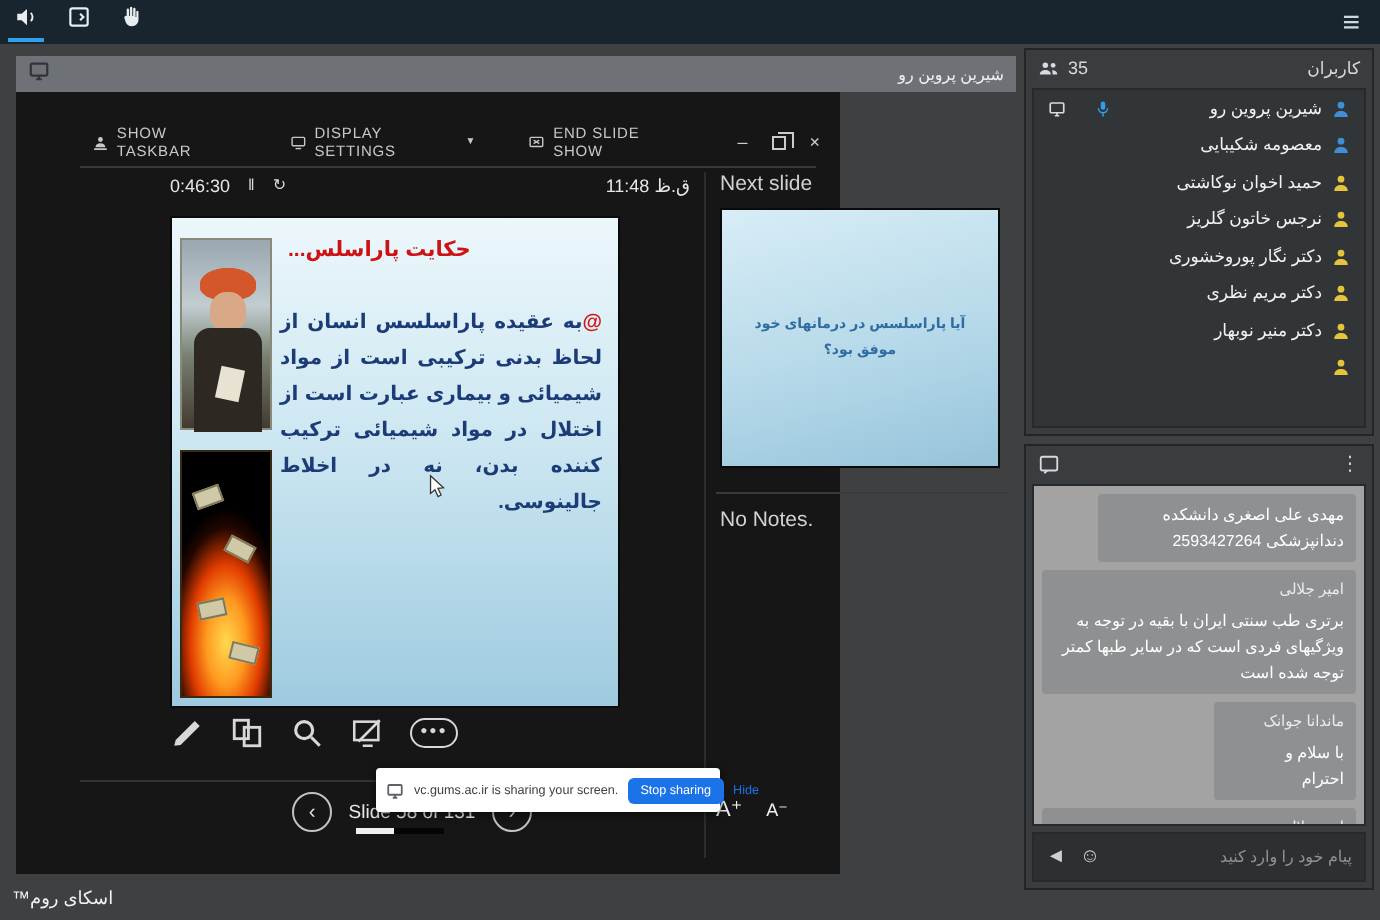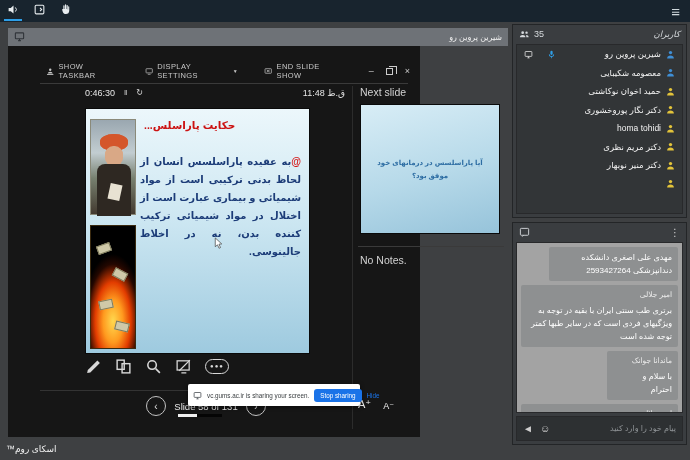--- a/index.html
+++ b/index.html
@@ -76,21 +76,21 @@
   .notif-btn { background:#1a73e8; color:#fff; font-size:6.3px; padding:3px 6px; border-radius:3px; border:none; cursor:pointer; white-space:nowrap; }
   .notif-hide { color:#1a73e8; font-size:6.3px; cursor:pointer; }
 
   
   .panel { background:#3a3d40; border:1px solid #232527; }
   .users-panel { left:512px; top:24px; width:175px; height:194px; }
   .chat-panel  { left:512px; top:222px; width:175px; height:223px; }
   .panel-header { height:18px; display:flex; align-items:center; padding:0 6px; color:#d6dadd; }
   .panel-header svg { width:11px; height:11px; }
   .uh-count { font-size:9px; margin-left:4px; }
-  .uh-title { margin-left:auto; font-size:8.5px; direction:rtl;font-style:italic; }
+  .uh-title { margin-left:auto; font-size:8.5px; direction:rtl; }
   .user-list { position:absolute; left:3px; right:3px; top:19px; bottom:3px; background:#323537; border:1px solid #28292b; overflow:hidden; }
   .user-row { height:18.5px; display:flex; align-items:center; flex-direction:row-reverse; padding:0 7px; color:#f2f2f2; font-size:8.5px; cursor:pointer; }
   .user-row .uname { margin-right:5px; direction:rtl; }
   .user-row svg.person { width:9px; height:9px; flex:none; }
   .u-blue svg.person { color:#3f8fd6; } .u-yellow svg.person { color:#e3c43a; }
   .row-status { margin-right:auto; display:flex; gap:14px; align-items:center; }
   .row-status svg { width:9px; height:9px; }
   .mic-blue { color:#2f9fe8; } .mon-grey { color:#dcdcdc; }
 
   .chat-header-dots { margin-left:auto; font-size:10px; cursor:pointer; color:#cfcfcf; }
@@ -301,28 +301,28 @@
           <circle cx="8" cy="4.6" r="3"></circle>
           <path d="M2 15c0-3.8 2.9-5.3 6-5.3s6 1.5 6 5.3z"></path>
         </svg>
       <span class="uname">حمید اخوان نوکاشتی</span>
     </div>
     <div class="user-row u-yellow">
       <svg class="person" viewBox="0 0 16 16" fill="currentColor">
           <circle cx="8" cy="4.6" r="3"></circle>
           <path d="M2 15c0-3.8 2.9-5.3 6-5.3s6 1.5 6 5.3z"></path>
         </svg>
+      <span class="uname">نرجس خاتون گلریز</span>
+    </div>
+    <div class="user-row u-yellow">
+      <svg class="person" viewBox="0 0 16 16" fill="currentColor">
+          <circle cx="8" cy="4.6" r="3"></circle>
+          <path d="M2 15c0-3.8 2.9-5.3 6-5.3s6 1.5 6 5.3z"></path>
+        </svg>
       <span class="uname">دکتر نگار پوروخشوری</span>
-    </div>
-    <div class="user-row u-yellow">
-      <svg class="person" viewBox="0 0 16 16" fill="currentColor">
-          <circle cx="8" cy="4.6" r="3"></circle>
-          <path d="M2 15c0-3.8 2.9-5.3 6-5.3s6 1.5 6 5.3z"></path>
-        </svg>
-      <span class="uname">homa tohidi</span>
     </div>
     <div class="user-row u-yellow">
       <svg class="person" viewBox="0 0 16 16" fill="currentColor">
           <circle cx="8" cy="4.6" r="3"></circle>
           <path d="M2 15c0-3.8 2.9-5.3 6-5.3s6 1.5 6 5.3z"></path>
         </svg>
       <span class="uname">دکتر مریم نظری</span>
     </div>
     <div class="user-row u-yellow">
       <svg class="person" viewBox="0 0 16 16" fill="currentColor">

